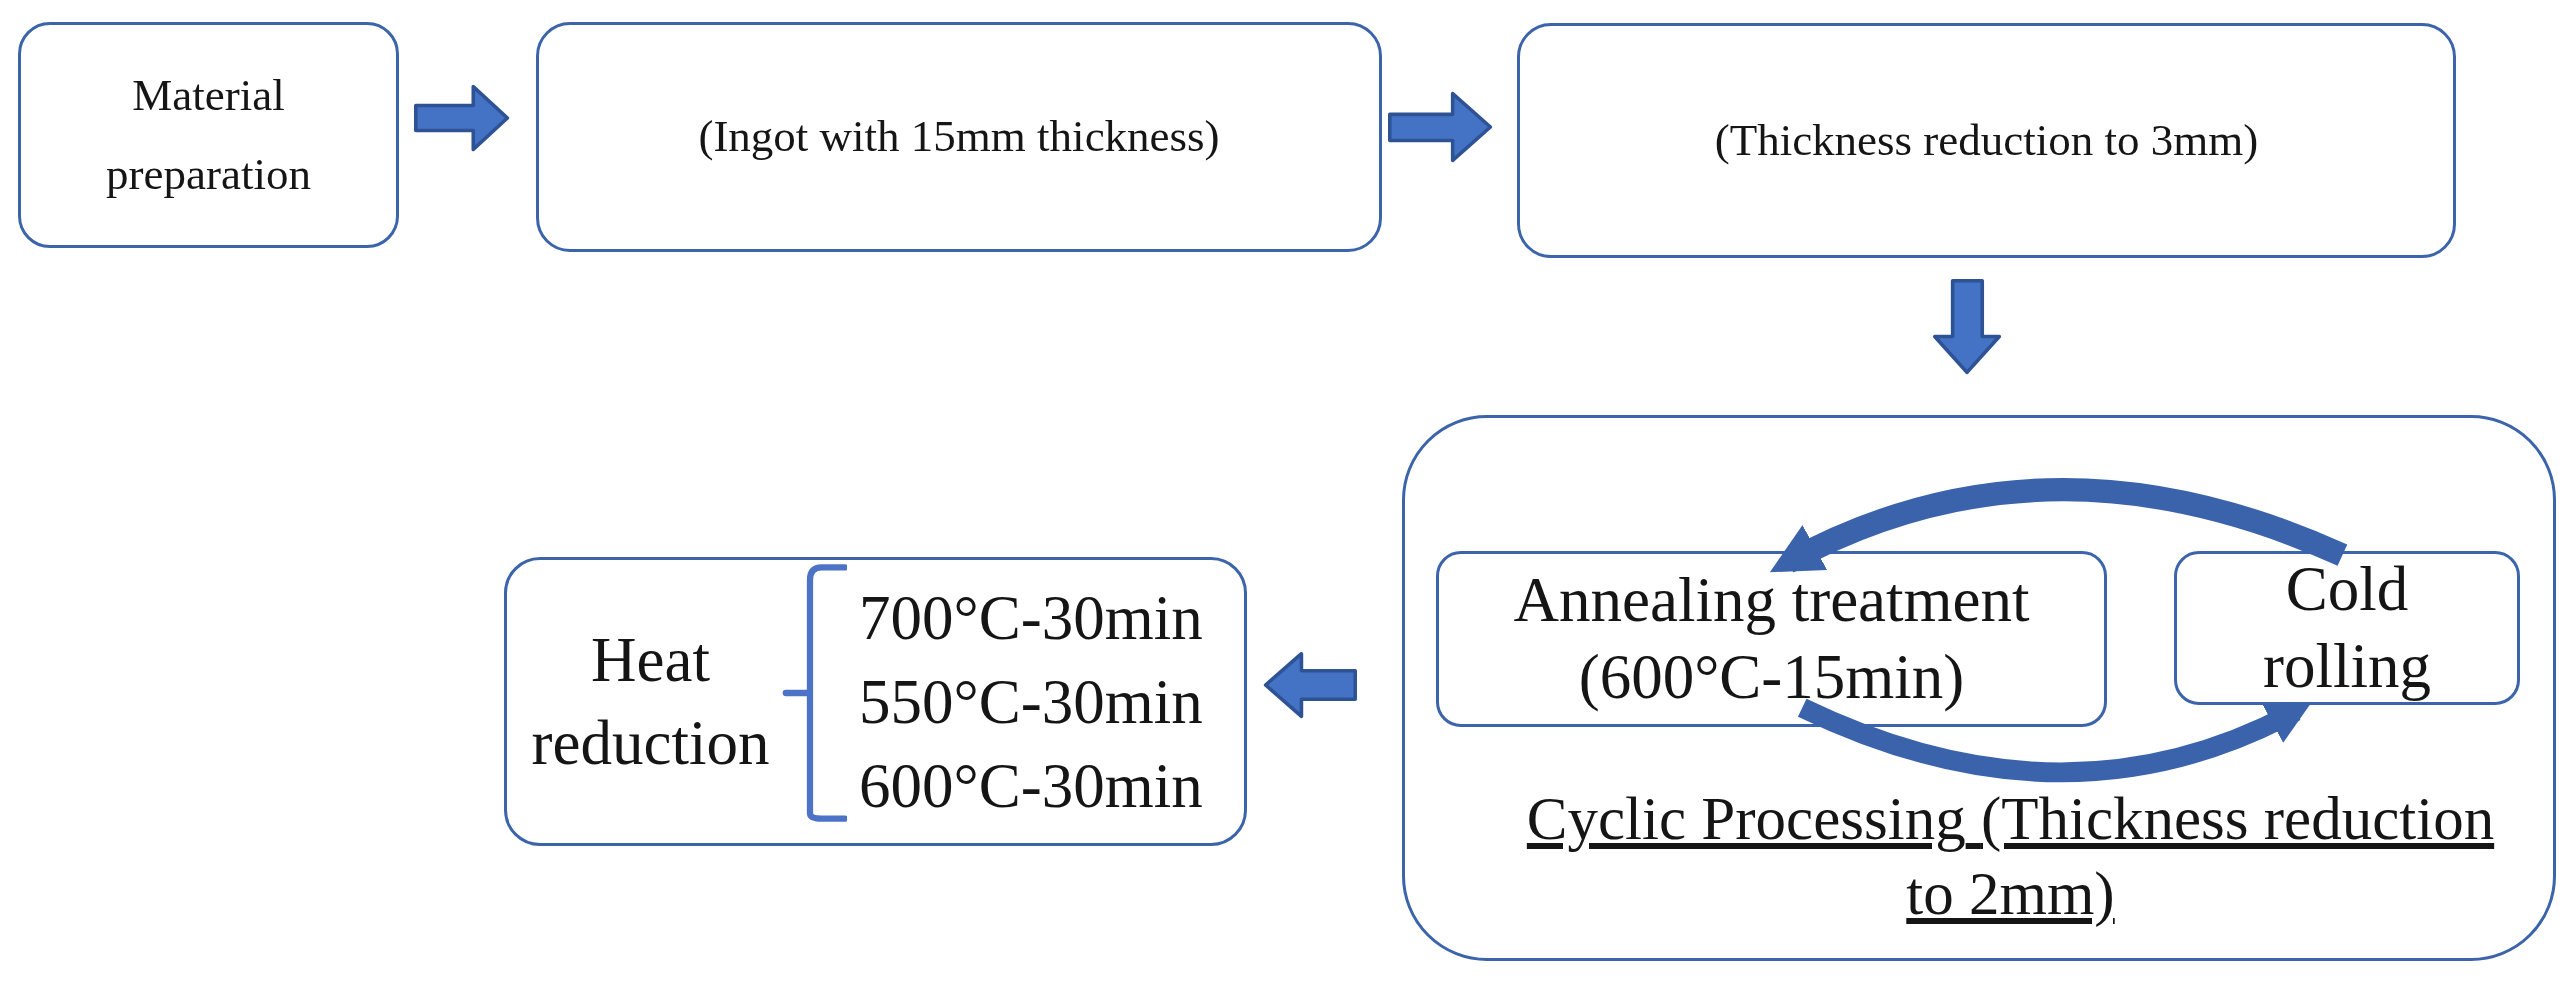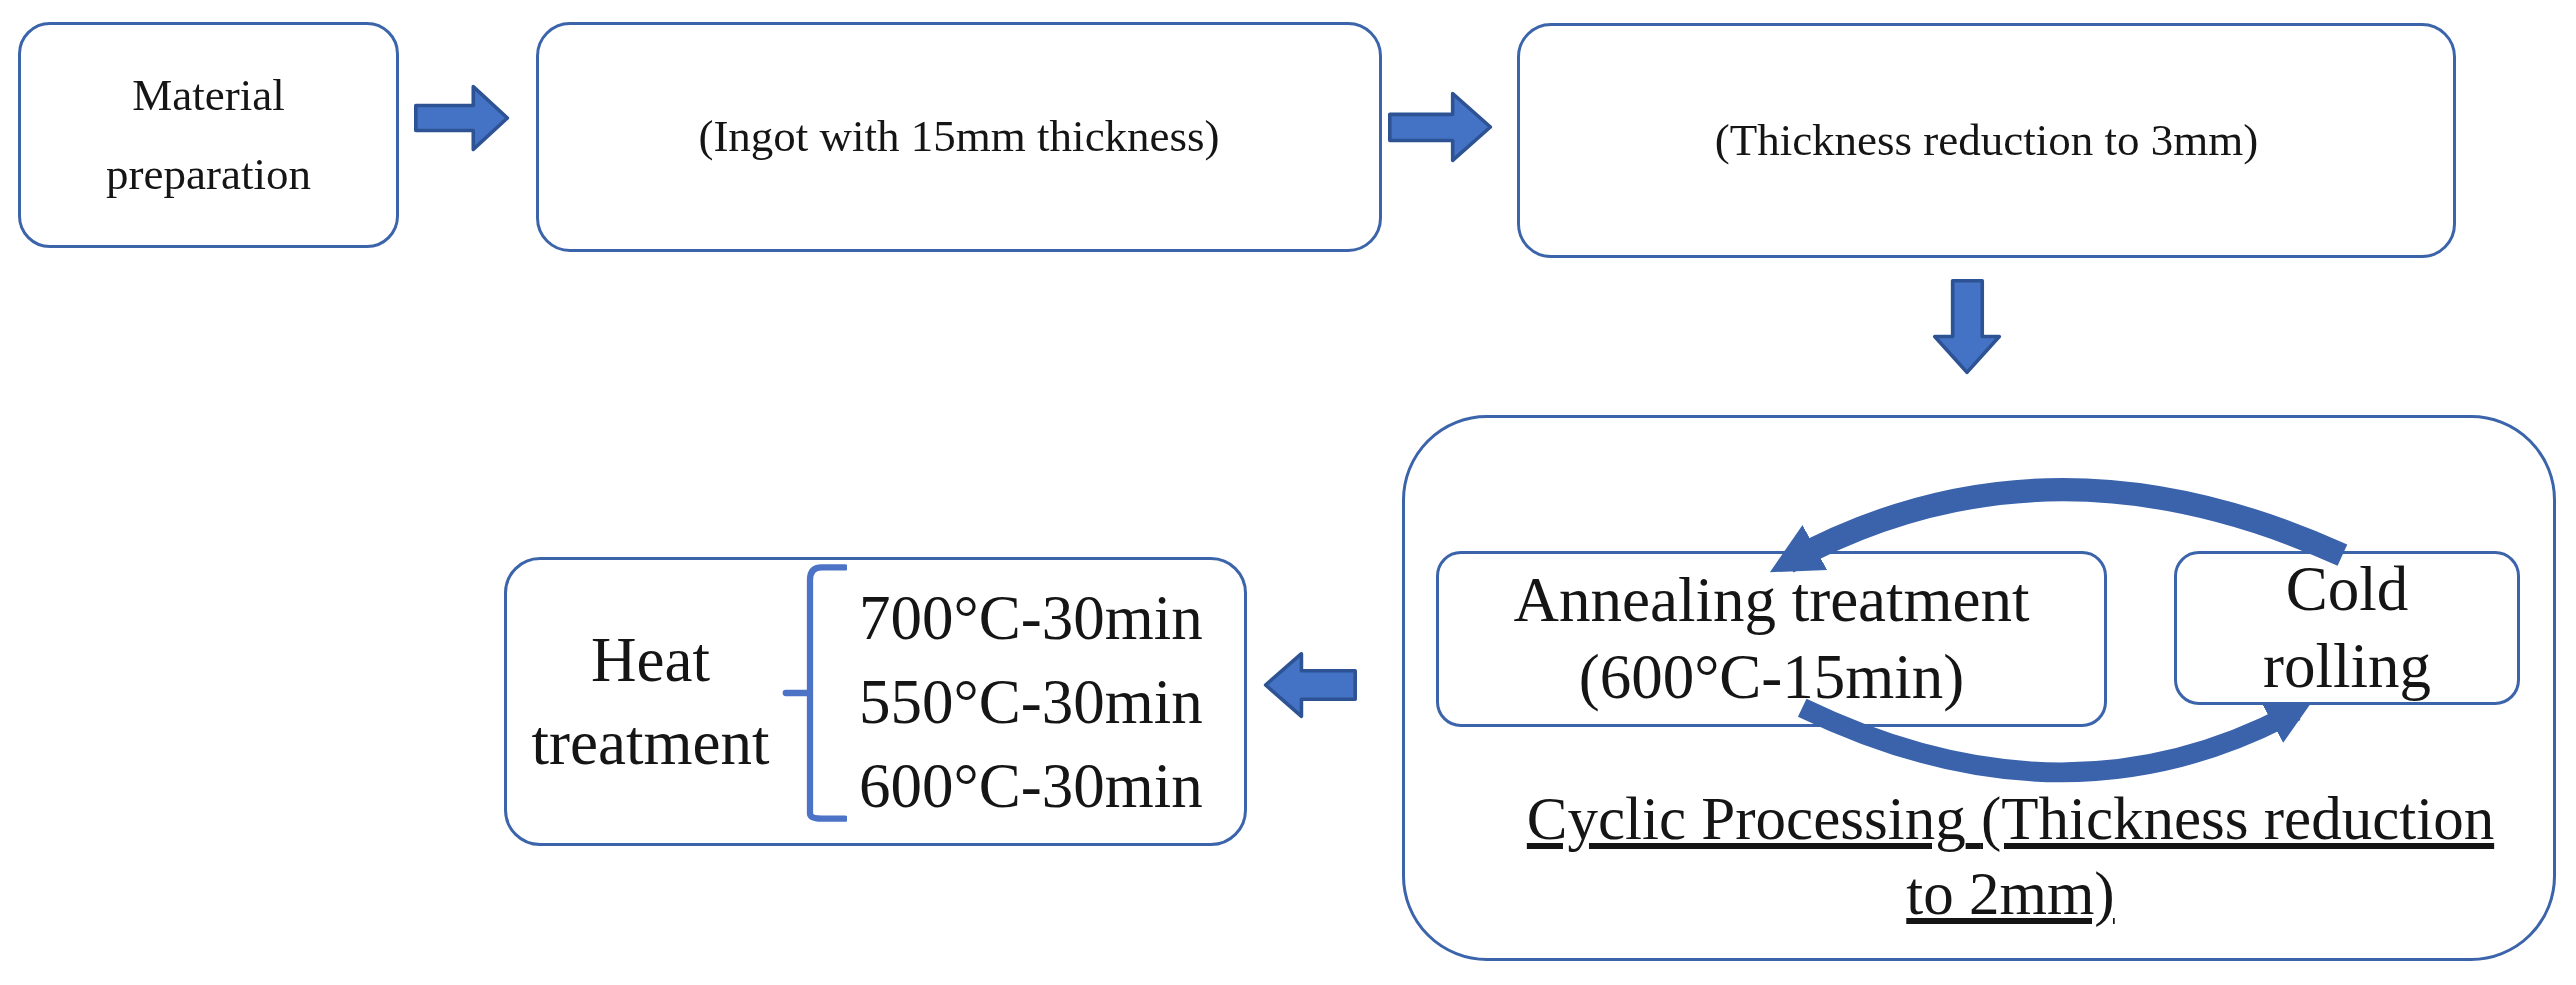--- a/index.html
+++ b/index.html
@@ -115,21 +115,21 @@
 
   <div class="blockarrow" style="left:1262px;top:651px;width:95px;height:68px;">
     <svg viewBox="0 0 106 76" preserveAspectRatio="none">
       <polygon points="104,22 44,22 44,3 4,38 44,73 44,54 104,54" fill="var(--arrow-fill)" stroke="var(--arrow-stroke)" stroke-width="4" stroke-linejoin="round"></polygon>
     </svg>
   </div>
 
   <div class="node" style="left:504px;top:557px;width:743px;height:289px;border-radius:36px;">
     <div class="heat-label">
       <span class="ln">Heat</span>
-      <span class="ln">treatment</span>
+      <span class="ln">reduction</span>
     </div>
     <svg class="overlay" style="left:257px;top:1.8px;width:83px;height:262px;" viewBox="0 0 92 292">
       <path d="M90,6 H64 Q51,6 51,20 V280 Q51,286 64,286 H90 M51,146 H24" fill="none" stroke="var(--bracket)" stroke-width="7" stroke-linecap="round"></path>
     </svg>
     <div class="heat-opts">
       <span class="ln">700°C-30min</span>
       <span class="ln">550°C-30min</span>
       <span class="ln">600°C-30min</span>
     </div>
   </div>

